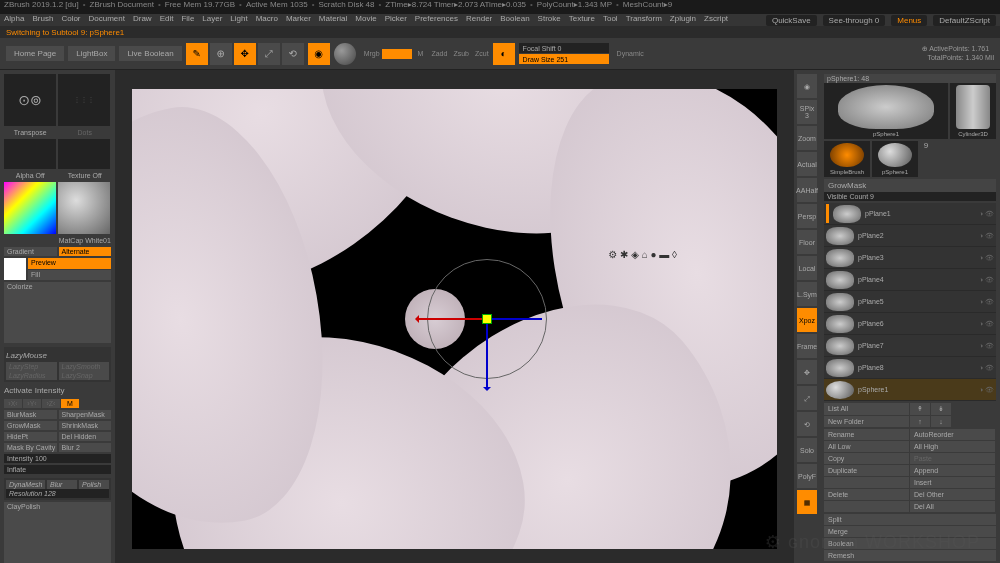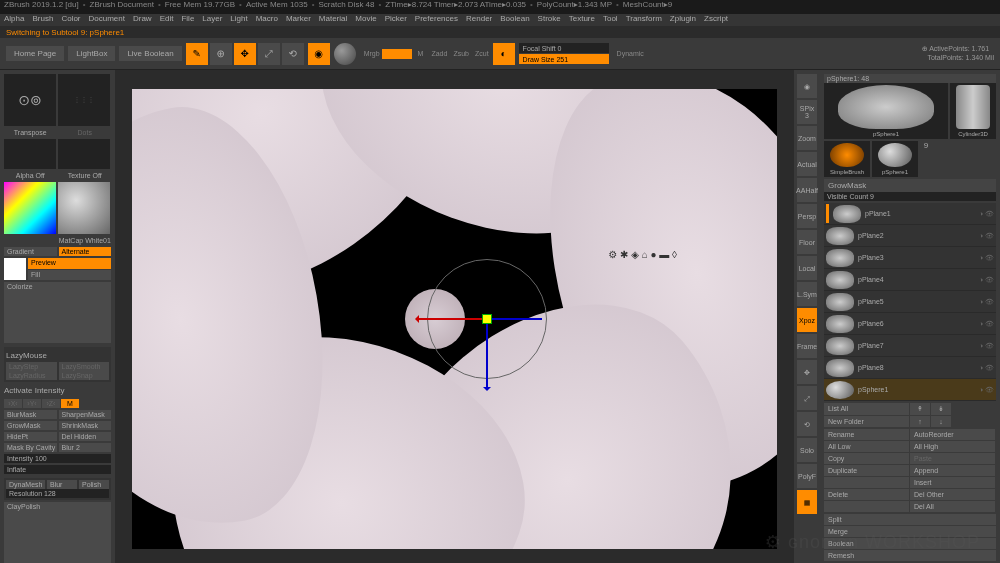--- a/index.html
+++ b/index.html
@@ -36,21 +36,21 @@
 
 .leftpanel { width: 115px; background: #3a3a3a; padding: 4px; display: flex; flex-direction: column; gap: 2px; font-size: 8px; overflow: hidden; }
 .leftpanel .row { display: flex; gap: 2px; }
 .thumb { width: 52px; height: 52px; background: #222; display: flex; align-items: center; justify-content: center; font-size: 7px; text-align: center; }
 .thumb.small { width: 52px; height: 30px; }
 .gradientbox { width: 52px; height: 52px; background: linear-gradient(135deg, #f0f, #ff0, #0ff, #00f); }
 .texturebox { width: 52px; height: 52px; background: radial-gradient(circle at 35% 35%, #ddd, #666); }
 .lbl2 { font-size: 7px; text-align: center; padding: 1px 0; }
 .btn-sm { background: #4a4a4a; padding: 1px 3px; font-size: 7px; cursor: pointer; flex: 1; text-align: left; white-space: nowrap; overflow: hidden; }
 .btn-sm.on { background: #ff8c00; color: #000; }
-.section { background: #333; padding: 2px; margin-top: 2px; }
+.section { background: #333; padding: 2px; margin-top: 2px; font-style: italic; }
 .section-title { font-size: 8px; padding: 2px 0; }
 .slider-sm { background: #222; padding: 1px 3px; font-size: 7px; display: flex; justify-content: space-between; }
 
 
 .canvaswrap { flex: 1; background: #2b2b2b; display: flex; position: relative; }
 .canvas { margin: auto; width: 645px; height: 460px; background: #000; position: relative; overflow: hidden; }
 .flower { position: absolute; inset: 0; }
 .petal { position: absolute; background: radial-gradient(ellipse at center, #e8dde3, #cfc2cb); border-radius: 50% 50% 50% 50% / 60% 60% 40% 40%; }
 .center { position: absolute; left: 47%; top: 50%; width: 60px; height: 60px; transform: translate(-50%,-50%); background: radial-gradient(circle, #d8cdd4, #b8a8b0); border-radius: 50%; }
 .gizmo { position: absolute; left: 55%; top: 50%; width: 140px; height: 140px; transform: translate(-50%,-50%); }
@@ -129,20 +129,26 @@
   <span>Picker</span>
   <span>Preferences</span>
   <span>Render</span>
   <span>Boolean</span>
   <span>Stroke</span>
   <span>Texture</span>
   <span>Tool</span>
   <span>Transform</span>
   <span>Zplugin</span>
   <span>Zscript</span>
+  <div class="right">
+    <span class="pill">QuickSave</span>
+    <span class="pill">See-through  0</span>
+    <span class="pill orange">Menus</span>
+    <span class="pill">DefaultZScript</span>
+  </div>
 </div>
 
 <div class="switchline">Switching to Subtool 9: pSphere1</div>
 
 <div class="toolbar">
   <div class="tabbtn">Home Page</div>
   <div class="tabbtn">LightBox</div>
   <div class="tabbtn">Live Boolean</div>
   <div class="group">
     <div class="iconbtn on">✎</div>

